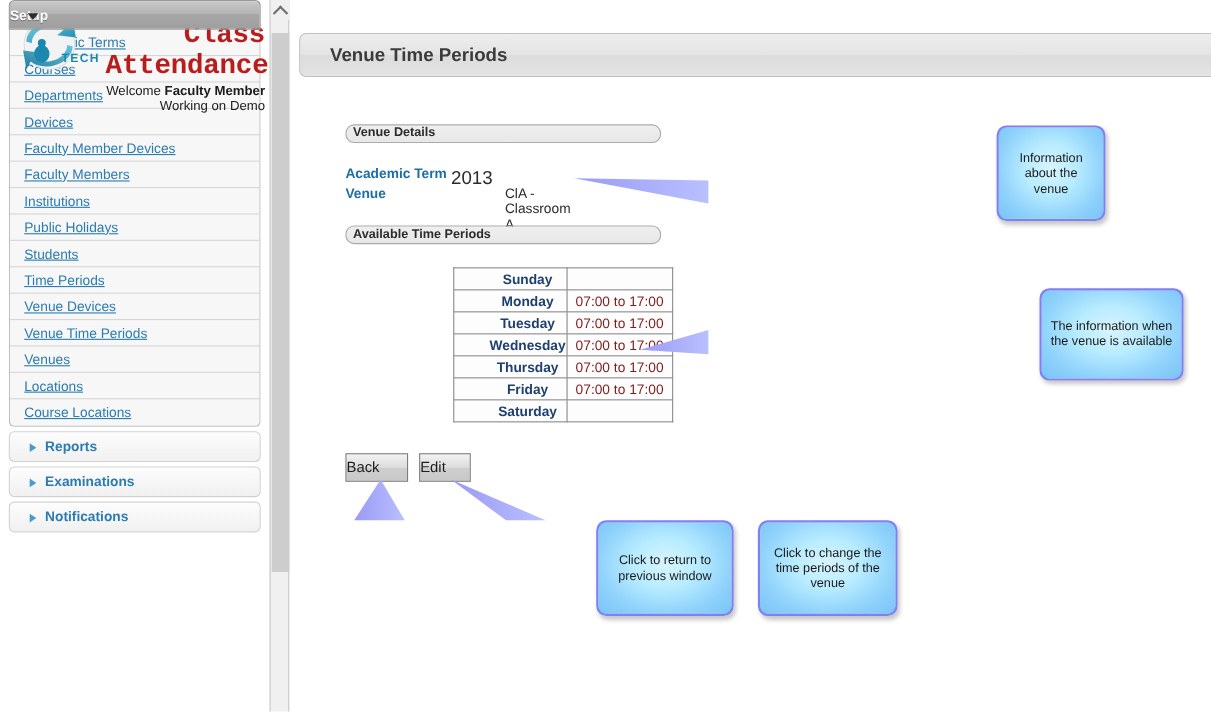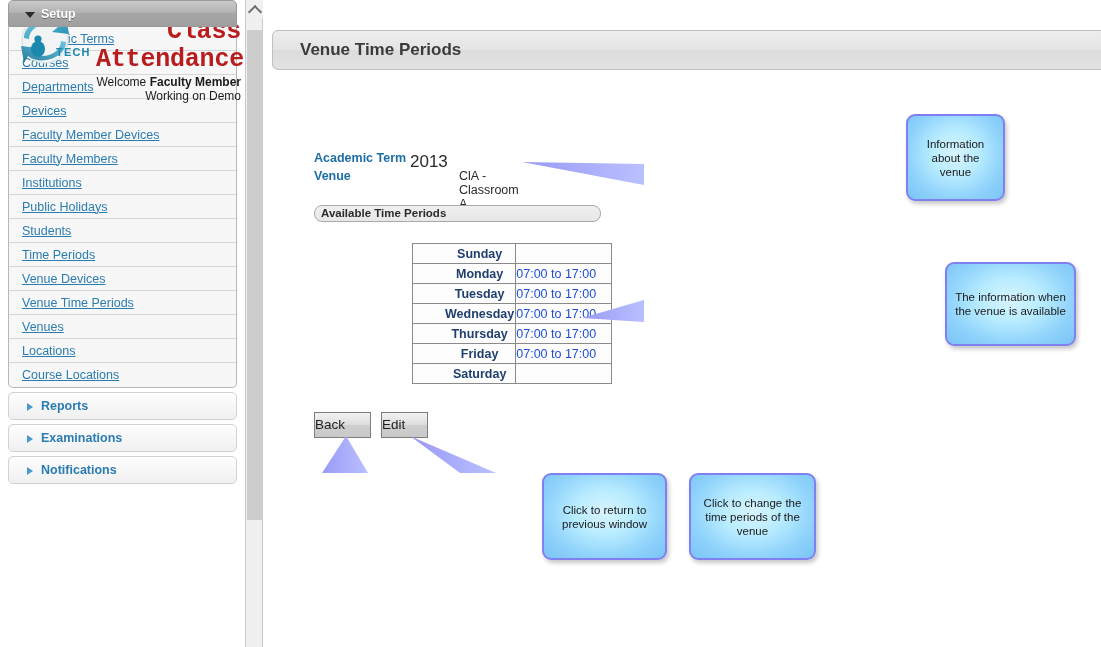--- a/index.html
+++ b/index.html
@@ -50,21 +50,20 @@
     margin: 0 8px;
     height: 27px;
     border: 1px solid #9a9a9a;
     border-radius: 5px 5px 0 0;
     background: linear-gradient(to bottom, #c9c9c9 0%, #b4b4b4 45%, #a6a6a6 50%, #9f9f9f 100%);
     box-sizing: border-box;
     color: #ffffff;
     font-size: 12.5px;
     font-weight: bold;
     line-height: 27px;
-    padding-left: 32px;
     text-shadow: 0 1px 0 rgba(0,0,0,0.35);
   }
   .panel-header .tri-down {
     position: absolute; left: 16px; top: 11px;
     width: 0; height: 0;
     border-left: 5px solid transparent;
     border-right: 5px solid transparent;
     border-top: 6px solid #2b2b2b;
   }
   #nav-list {
@@ -201,21 +200,22 @@
   }
   #tp-table td.day {
     width: 88px;
     text-align: center;
     color: #1f3f6e;
     font-weight: bold;
     background: #fdfdfd;
   }
   #tp-table td.time {
     width: 96px;
-    color: #1d4ed8;
+    text-align: center;
+    color: #7f1d1d;
     background: #fdfdfd;
     padding-left: 0;
   }
 
   
   .std-button {
     position: absolute;
     height: 26px;
     border: 1px solid #7d7d7d;
     background: linear-gradient(to bottom, #f2f2f2 0%, #dcdcdc 50%, #cecece 51%, #c9c9c9 100%);
@@ -362,20 +362,23 @@
       <span class="chev"></span>
     </div>
     <div id="sb-thumb"></div>
   </div>
 
   <div id="main">
 
     <div id="page-title-bar"></div>
     <div id="page-title-text">Venue Time Periods</div>
 
+    <div id="venue-details-bar" class="section-bar">
+      <span>Venue Details</span>
+    </div>
 
     <div id="row-term" class="detail-row">
       <span class="detail-label">Academic Term</span>
       <span class="detail-value">2013</span>
     </div>
     <div id="row-venue" class="detail-row">
       <span class="detail-label">Venue</span>
       <span class="detail-value">ClA - Classroom A</span>
     </div>
 

